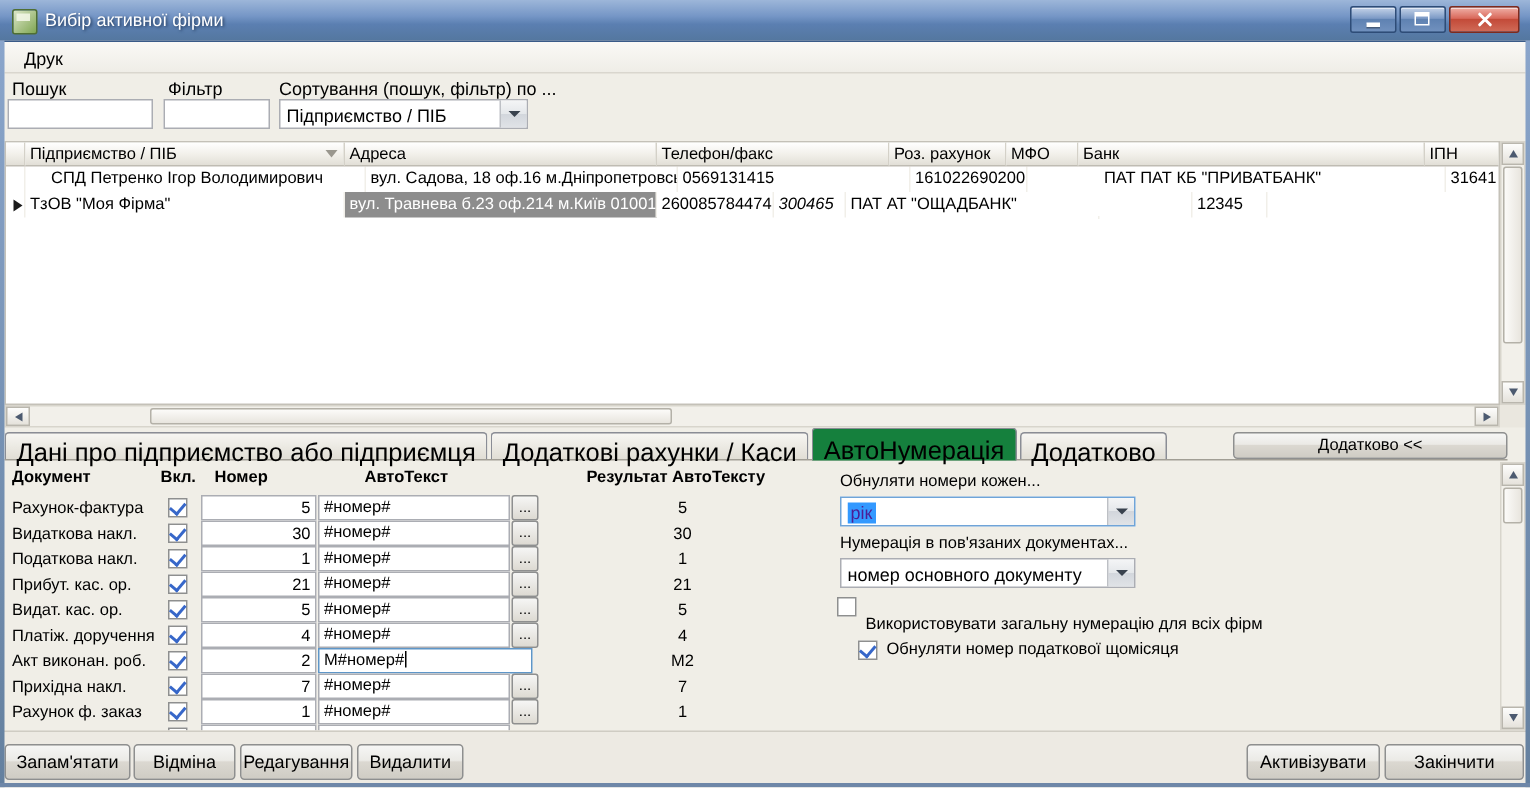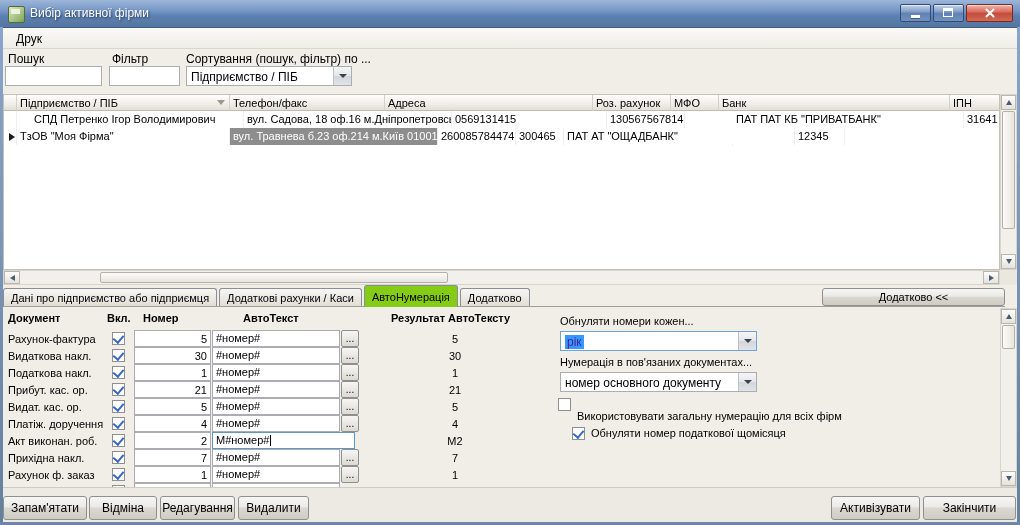--- a/index.html
+++ b/index.html
@@ -76,23 +76,23 @@
   .tri { width:0; height:0; }
   .tri-up { border-left:3px solid transparent; border-right:3px solid transparent; border-bottom:5px solid #4C5A70; }
   .tri-down { border-left:3px solid transparent; border-right:3px solid transparent; border-top:5px solid #4C5A70; }
   .tri-left { border-top:3px solid transparent; border-bottom:3px solid transparent; border-right:5px solid #4C5A70; }
   .tri-right { border-top:3px solid transparent; border-bottom:3px solid transparent; border-left:5px solid #4C5A70; }
   .corner { position:absolute; width:17px; height:15px; background:#EAE7DF; }
 
   
   .tabline { position:absolute; left:3px; top:306px; width:1002px; height:1px; background:#A19E95; z-index:1; }
   .tabstrip { position:absolute; left:3px; top:285px; height:22px; display:flex; align-items:flex-end; z-index:2; }
-  .tab { box-sizing:border-box; height:18px; margin:0 2px 1px 0; padding:3px 7px 0; font-size:11px; white-space:nowrap;
+  .tab { box-sizing:border-box; height:18px; margin:0 2px 1px 0; padding:3px 7px 0; font-size:17px; white-space:nowrap;
          background:linear-gradient(#F7F6F2,#E1DED5); border:1px solid #8A8D95; border-bottom:none; border-radius:3px 3px 0 0; }
-  .tab.active { height:22px; margin-bottom:0; padding-top:5px; background:#84cc16; }
+  .tab.active { height:22px; margin-bottom:0; padding-top:5px; background:#15803d; }
 
   .btn { position:absolute; box-sizing:border-box; font:12px "Liberation Sans",sans-serif; color:#000;
          background:linear-gradient(180deg,#F6F6F5,#EBEAE6 45%,#DBD8D1 50%,#CFCCC4);
          border:1px solid #8E8F8F; border-radius:3px; display:flex; align-items:center; justify-content:center; cursor:default; }
 
   
   .dochdr { position:absolute; top:312px; font-size:11px; font-weight:bold; white-space:nowrap; }
   .doclist { position:absolute; left:0; top:308px; width:560px; height:179px; overflow:hidden; pointer-events:none; }
   .docrow { position:absolute; left:0; width:560px; height:17px; pointer-events:auto; }
   .doclabel { position:absolute; left:8px; top:3px; font-size:11px; white-space:nowrap; }
@@ -153,46 +153,46 @@
     <span class="cval">Підприємство / ПІБ</span>
     <span class="cbtn">
         <span class="darr"></span>
       </span>
   </div>
 
   <div class="grid">
     <div class="ghead">
         <div class="gh" style="width: 13px;"></div>
         <div class="gh" style="width: 213px;"><span>Підприємство / ПІБ</span><span class="sorticon"></span></div>
+        <div class="gh" style="width: 208px;"><span>Адреса</span></div>
         <div class="gh" style="width: 155px;"><span>Телефон/факс</span></div>
-        <div class="gh" style="width: 208px;"><span>Адреса</span></div>
         <div class="gh" style="width: 78px;"><span>Роз. рахунок</span></div>
         <div class="gh" style="width: 48px;"><span>МФО</span></div>
         <div class="gh" style="width: 231px;"><span>Банк</span></div>
         <div class="gh" style="width: 50px;"><span>ІПН</span></div>
       </div>
     <div>
         <div class="grow">
           <div class="gc" style="width: 13px;"></div>
           <div class="gc" style="width: 213px; margin-left: 14px;">СПД Петренко Ігор Володимирович</div>
           <div class="gc" style="width: 208px;">вул. Садова, 18 оф.16 м.Дніпропетровськ</div>
           <div class="gc" style="width: 155px;">0569131415</div>
-          <div class="gc" style="width: 78px;">130567567814</div>
+          <div class="gc" style="width: 78px;">161022690200</div>
           <div class="gc" style="width: 48px; margin-top: 33px;">305299</div>
           <div class="gc" style="width: 231px;">ПАТ ПАТ КБ "ПРИВАТБАНК"</div>
           <div class="gc" style="width: 50px;">31641</div>
         </div>
         <div class="grow">
           <div class="gc" style="width: 13px;">
             <span class="curicon"></span>
           </div>
           <div class="gc" style="width: 213px;">ТзОВ "Моя Фірма"</div>
           <div class="gc sel" style="width: 208px;">вул. Травнева б.23 оф.214 м.Київ 01001</div>
           <div class="gc" style="width: 78px;">260085784474</div>
-          <div class="gc" style="width: 48px;">300465</div>
+          <div class="gc" style="width: 48px; font-style: italic;">300465</div>
           <div class="gc" style="width: 231px;">ПАТ АТ "ОЩАДБАНК"</div>
           <div class="gc" style="width: 50px;">12345</div>
         </div>
       </div>
   </div>
 
   <div class="sbv" style="left:1000px;top:94px;height:176px">
     <div class="sbtn" style="top:0">
         <span class="tri tri-up"></span>
       </div>

